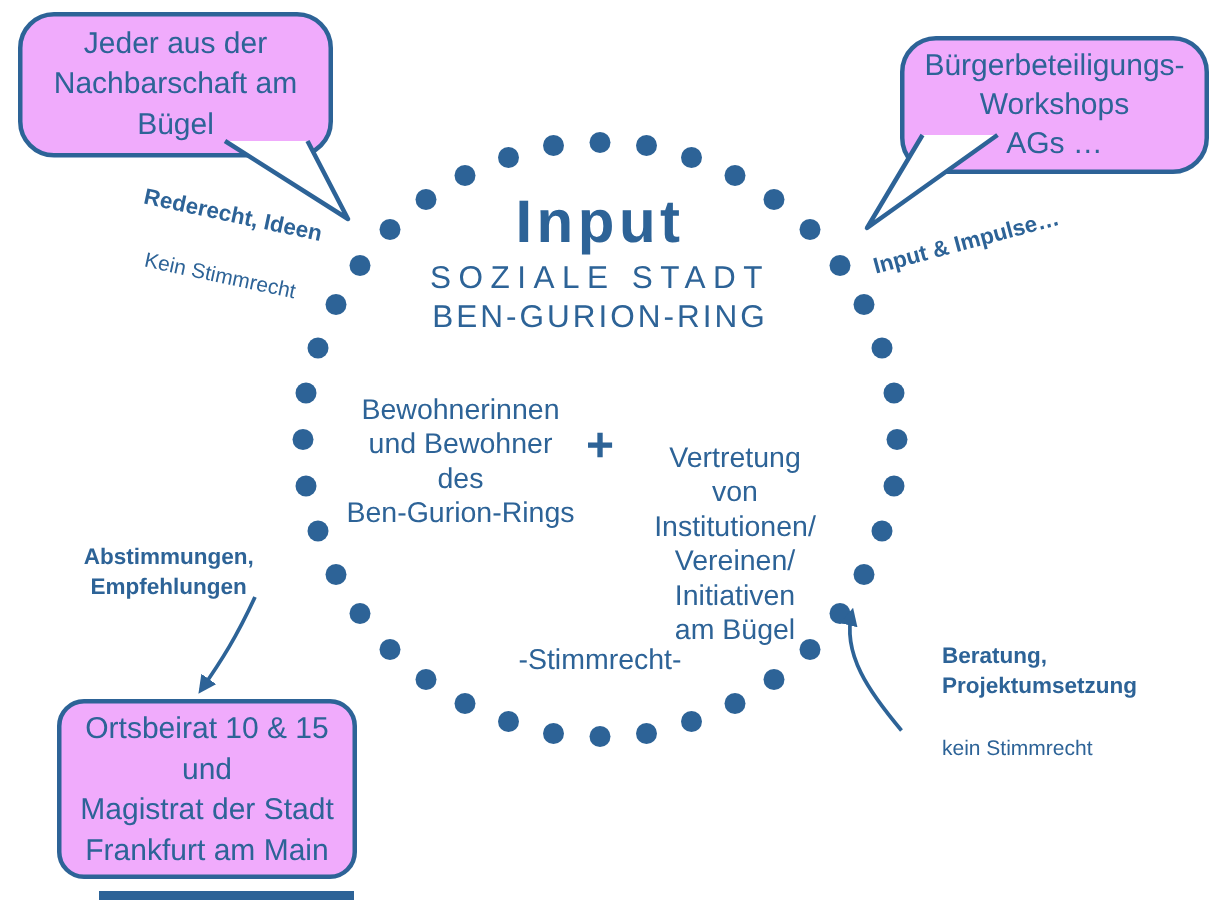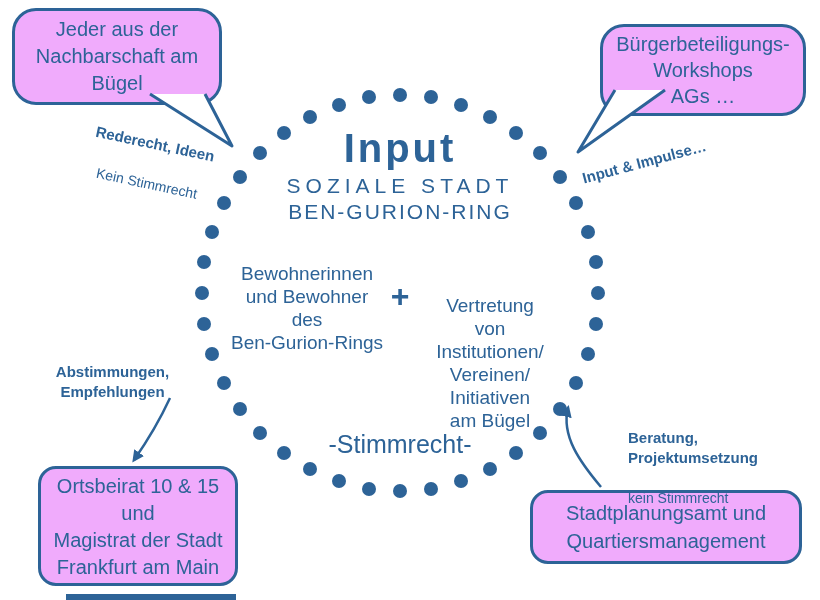--- a/index.html
+++ b/index.html
@@ -16,21 +16,21 @@
     text-align:center;font-size:20px;line-height:27px;white-space:pre-line;
     z-index:2;
   }
   .round{border-radius:24px;}
   .center-text{position:absolute;text-align:center;z-index:3;}
   .title{font-size:40px;font-weight:bold;letter-spacing:3px;}
   .sub1{font-size:21px;letter-spacing:5px;}
   .sub2{font-size:21px;letter-spacing:2px;}
   .group{font-size:19px;line-height:23px;white-space:pre-line;}
   .plus{font-size:32px;font-weight:bold;}
-  .stimm{font-size:25px;}
+  .stimm{font-size:19px;}
   svg.overlay{position:absolute;left:0;top:0;z-index:4;pointer-events:none;}
   .note{position:absolute;z-index:5;font-size:15px;font-weight:bold;white-space:pre-line;line-height:20px;}
   .note .reg{font-weight:normal;font-size:14px;}
   .footer-bar{position:absolute;left:66px;top:594px;width:170px;height:6px;background:var(--accent);z-index:2;}
 </style>
 </head>
 <body>
 
 <div class="canvas">
 
@@ -100,22 +100,20 @@
 
   <div class="bubble round" style="left:600px;top:24px;width:200px;height:82px;padding-top:4px;line-height:26px;">Bürgerbeteiligungs-
 Workshops
 AGs …</div>
 
   <div class="bubble" style="left:38px;top:466px;width:194px;height:110px;padding-top:4px;border-radius:18px;">Ortsbeirat 10 &amp; 15
 und
 Magistrat der Stadt
 Frankfurt am Main</div>
 
-  <div class="bubble" style="left:530px;top:490px;width:266px;height:62px;padding-top:6px;line-height:28px;border-radius:18px;">Stadtplanungsamt und
-Quartiersmanagement</div>
 
   <svg class="overlay" width="820" height="600" viewBox="0 0 820 600">
     <defs>
       <marker id="arw" markerUnits="userSpaceOnUse" markerWidth="12" markerHeight="12" refX="9" refY="6" orient="auto">
         <path d="M0,0 L12,6 L0,12 Z" fill="#2d6397"></path>
       </marker>
     </defs>
     <path d="M150,94 L232,146 L205,94" fill="#ffffff" stroke="#2d6397" stroke-width="3" stroke-linejoin="round"></path>
     <path d="M615,90 L578,152 L665,90" fill="#ffffff" stroke="#2d6397" stroke-width="3" stroke-linejoin="round"></path>
     <path d="M170,398 C158,424 148,440 134,460" fill="none" stroke="#2d6397" stroke-width="2.5" marker-end="url(#arw)"></path>

